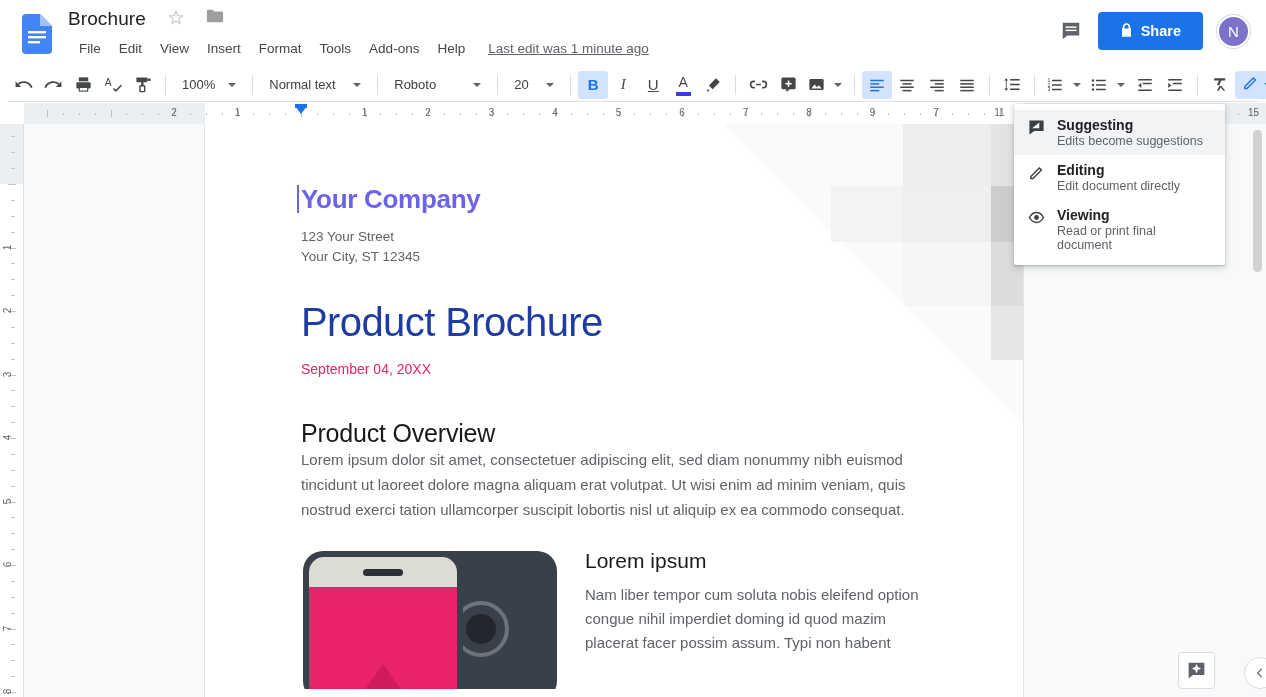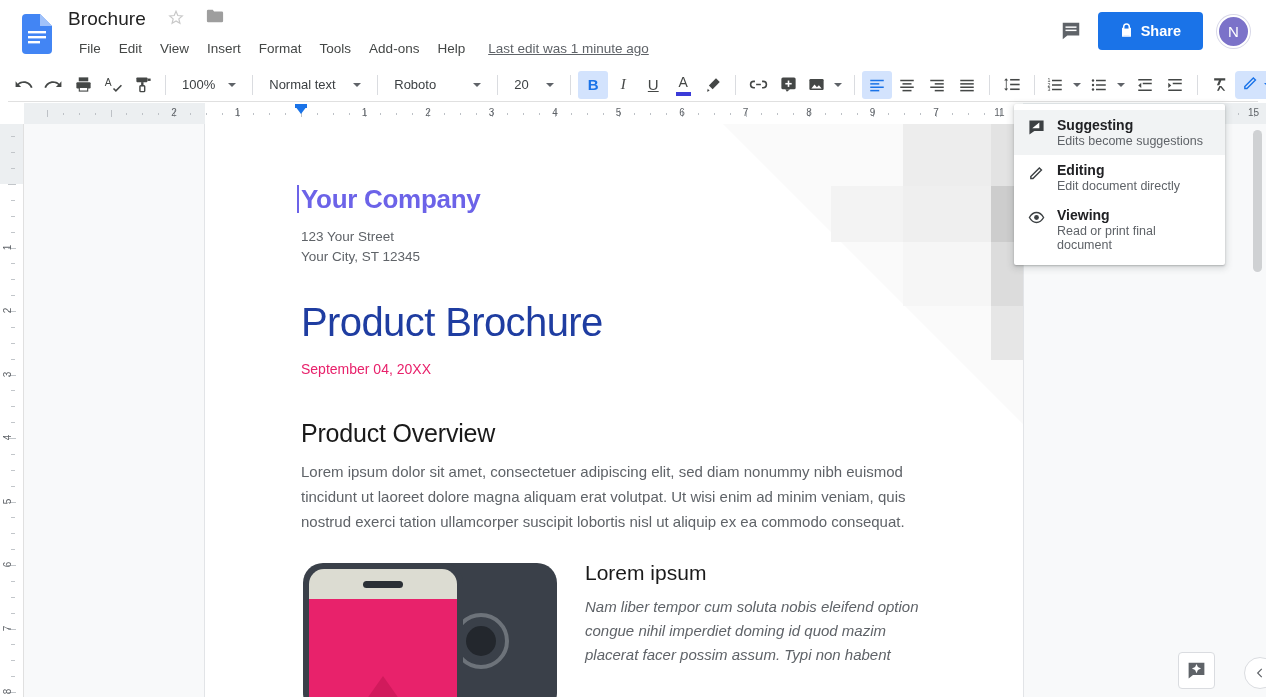--- a/index.html
+++ b/index.html
@@ -120,27 +120,27 @@
     position:absolute; left:-4px; top:1px; width:2px; height:28px; background:#6c63e8;
   }
   .address { margin-top:12px; font-size:13.5px; color:#5f6368; line-height:1.45; }
   .doc-h1 {
     margin-top:34px; font-size:40px; color:#1f3da1; font-weight:normal; letter-spacing:-.6px;
   }
   .doc-date { margin-top:16px; font-size:14px; color:#e8216b; }
   .doc-h2 {
     margin-top:42px; font-size:25px; color:#1a1a1a; font-weight:normal; letter-spacing:-.2px;
   }
-  .doc-p { margin-top:12px; font-size:15px; color:#5f6368; line-height:1.66; }
+  .doc-p { font-size:15px; color:#5f6368; line-height:1.66; }
 
   .two-col { display:flex; margin-top:26px; gap:26px; }
   .phone-img { width:258px; height:140px; position:relative; }
   .col-text { flex:1; }
   .col-h3 { font-size:21px; color:#1a1a1a; font-weight:normal; }
-  .col-p { margin-top:10px; font-size:15px; color:#5f6368; line-height:1.62;font-style:italic; }
+  .col-p { margin-top:10px; font-size:15px; color:#5f6368; line-height:1.62; }
 
   
   .vscroll { position:absolute; right:4px; top:6px; width:9px; height:142px;
              background:#cfd1d3; border-radius:6px; cursor:pointer; }
   .vscroll-track { position:absolute; right:0; top:0; width:17px; bottom:0; background:#f8f9fa; }
 
   
   .mode-menu {
     position:absolute; left:1014px; top:104px; width:211px;
     background:#fff; border-radius:2px;

